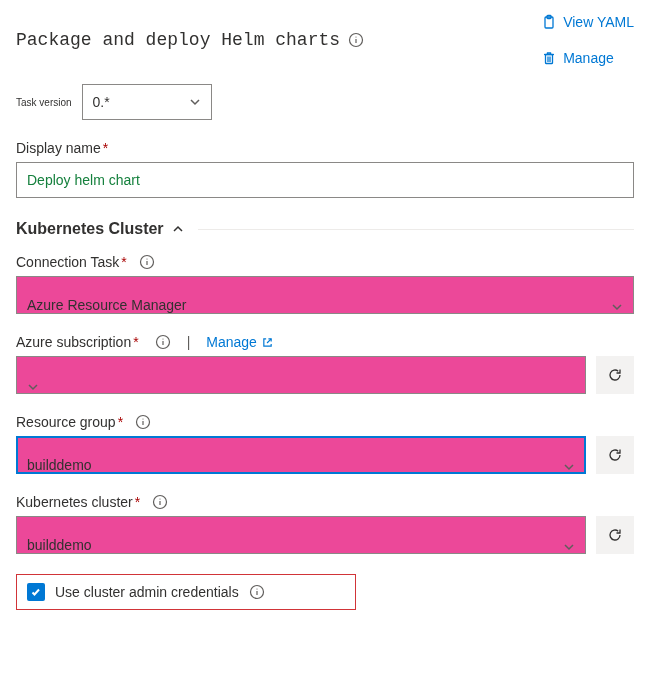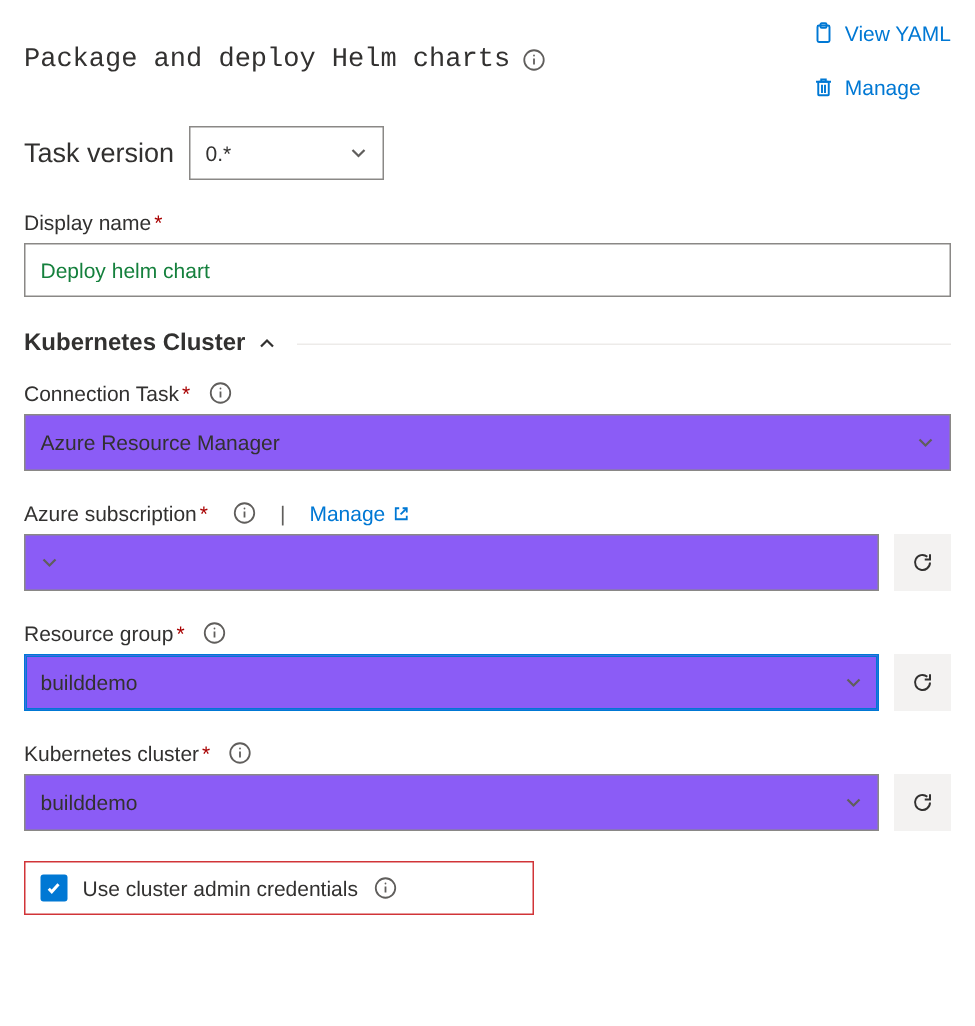--- a/index.html
+++ b/index.html
@@ -47,21 +47,21 @@
     height: 16px;
     color: #605e5c;
     flex-shrink: 0;
   }
   .field-row {
     display: flex;
     align-items: center;
     margin-bottom: 20px;
   }
   .field-label {
-    font-size: 18px;
+    font-size: 10px;
     color: #323130;
     display: inline-flex;
     align-items: center;
     gap: 10px;
   }
   .req { color: #a80000; margin-left: 2px; }
   .task-version-select {
     margin-left: 10px;
     width: 130px;
     height: 36px;
@@ -103,23 +103,23 @@
     flex:1;
     height:1px;
     background:#edebe9;
     margin-left:6px;
   }
   .form-group { margin-bottom: 20px; }
   .select-box {
     width: 100%;
     height: 38px;
     border: 1px solid #8a8886;
-    background: #8b5cf6;
-    display: flex;
-    align-items: center;
+    background: #ec4899;
+    display: flex;
+    align-items: flex-end;
     justify-content: space-between;
     padding: 0 10px;
     cursor: pointer;
     font-size: 14px;
   }
   .select-box.focused { border: 1px solid #0078d4; box-shadow: inset 0 0 0 1px #0078d4; }
   .select-row { display:flex; align-items:stretch; gap:10px; }
   .select-row .select-box { flex:1; }
   .refresh-btn {
     width: 38px;

